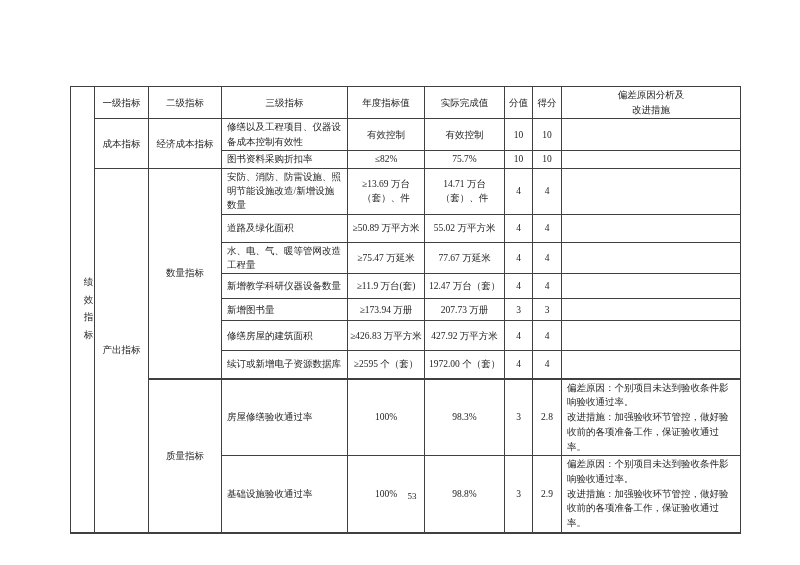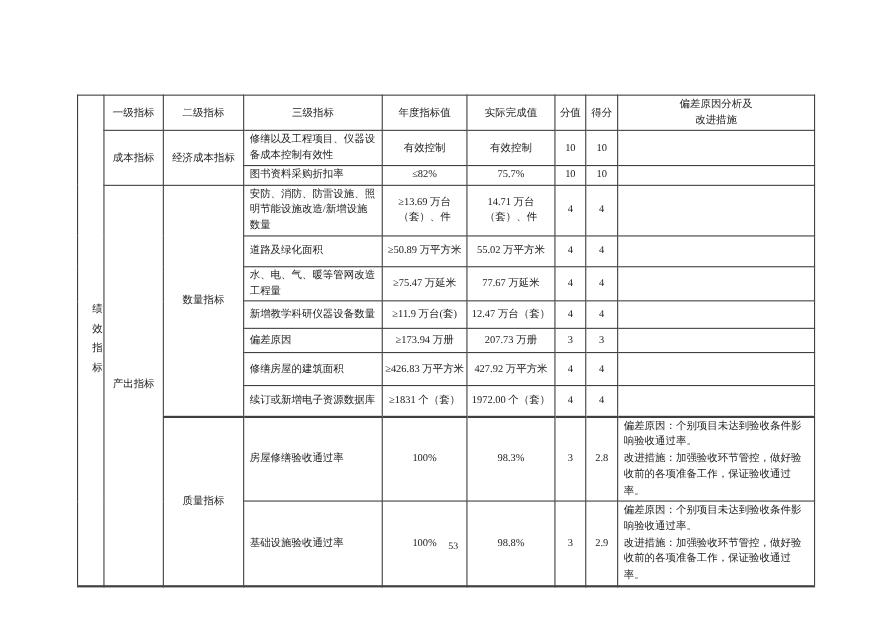--- a/index.html
+++ b/index.html
@@ -127,40 +127,40 @@
     <tr class="r6">
       <td class="l">新增教学科研仪器设备数量</td>
       <td class="c">≥11.9 万台(套)</td>
       <td class="c">12.47 万台（套）</td>
       <td class="c">4</td>
       <td class="c">4</td>
       <td class="dev-cell"></td>
     </tr>
 
     <tr class="r7">
-      <td class="l">偏差原因</td>
+      <td class="l">新增图书量</td>
       <td class="c">≥173.94 万册</td>
       <td class="c">207.73 万册</td>
       <td class="c">3</td>
       <td class="c">3</td>
       <td class="dev-cell"></td>
     </tr>
 
     <tr class="r8">
       <td class="l">修缮房屋的建筑面积</td>
       <td class="c">≥426.83 万平方米</td>
       <td class="c">427.92 万平方米</td>
       <td class="c">4</td>
       <td class="c">4</td>
       <td class="dev-cell"></td>
     </tr>
 
     <tr class="r9">
       <td class="l">续订或新增电子资源数据库</td>
-      <td class="c">≥1831 个（套）</td>
+      <td class="c">≥2595 个（套）</td>
       <td class="c">1972.00 个（套）</td>
       <td class="c">4</td>
       <td class="c">4</td>
       <td class="dev-cell"></td>
     </tr>
 
     <tr class="r10 section-strong">
       <td class="c" rowspan="2">质量指标</td>
       <td class="l">房屋修缮验收通过率</td>
       <td class="c">100%</td>

